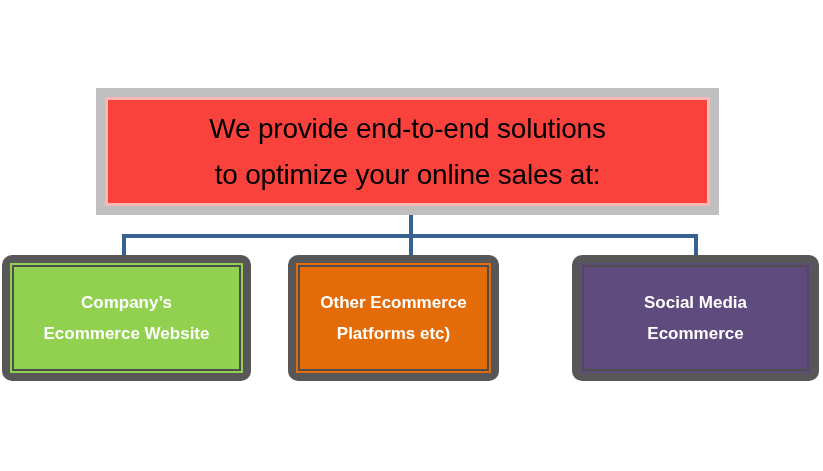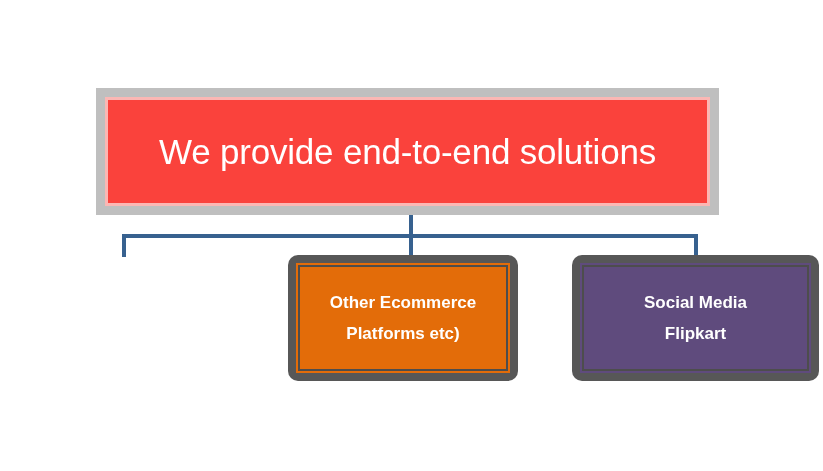--- a/index.html
+++ b/index.html
@@ -47,22 +47,22 @@
     height: 100%;
     box-sizing: border-box;
     background: #fa423c;
     border: 3px solid #fbb7b4;
     display: flex;
     flex-direction: column;
     align-items: center;
     justify-content: center;
   }
   .header-line {
-    color: #ffffff;
-    font-size: 35px;
+    color: #000000;
+    font-size: 28px;
     font-weight: 400;
     line-height: 46px;
     letter-spacing: -0.2px;
     white-space: nowrap;
   }
 
   
   .node-box {
     position: absolute;
     top: 255px;
@@ -94,21 +94,21 @@
     font-weight: 700;
     line-height: 31px;
     white-space: nowrap;
   }
 
   
   #node-company      { left: 2px;   width: 249px; }
   #node-company .node-box-mid   { background: #92d050; }
   #node-company .node-box-inner { background: #92d050; }
 
-  #node-marketplaces { left: 288px; width: 230px; }
+  #node-marketplaces { left: 288px; width: 211px; }
   #node-marketplaces .node-box-mid   { background: #e36c09; }
   #node-marketplaces .node-box-inner { background: #e36c09; }
 
   #node-social       { left: 572px; width: 247px; }
   #node-social .node-box-mid   { background: #5f4b7d; }
   #node-social .node-box-inner { background: #5f4b7d; }
 </style>
 </head>
 <body>
 
@@ -119,35 +119,44 @@
       <line x1="411" y1="215" x2="411" y2="257"></line>
       <line x1="122" y1="236" x2="698" y2="236"></line>
       <line x1="124" y1="236" x2="124" y2="257"></line>
       <line x1="696" y1="236" x2="696" y2="257"></line>
     </g>
   </svg>
 
   <div class="header-box">
     <div class="header-box-inner">
       <div class="header-line">We provide end-to-end solutions</div>
+      <div class="header-line">to optimize your online sales at:</div>
     </div>
   </div>
 
+  <div class="node-box" id="node-company">
+    <div class="node-box-mid">
+      <div class="node-box-inner">
+        <div class="node-line">Company’s</div>
+        <div class="node-line">Ecommerce Website</div>
+      </div>
+    </div>
+  </div>
 
   <div class="node-box" id="node-marketplaces">
     <div class="node-box-mid">
       <div class="node-box-inner">
         <div class="node-line">Other Ecommerce</div>
         <div class="node-line">Platforms etc)</div>
       </div>
     </div>
   </div>
 
   <div class="node-box" id="node-social">
     <div class="node-box-mid">
       <div class="node-box-inner">
         <div class="node-line">Social Media</div>
-        <div class="node-line">Flipkart</div>
+        <div class="node-line">Ecommerce</div>
       </div>
     </div>
   </div>
 
 </div>
 
 </body></html>

